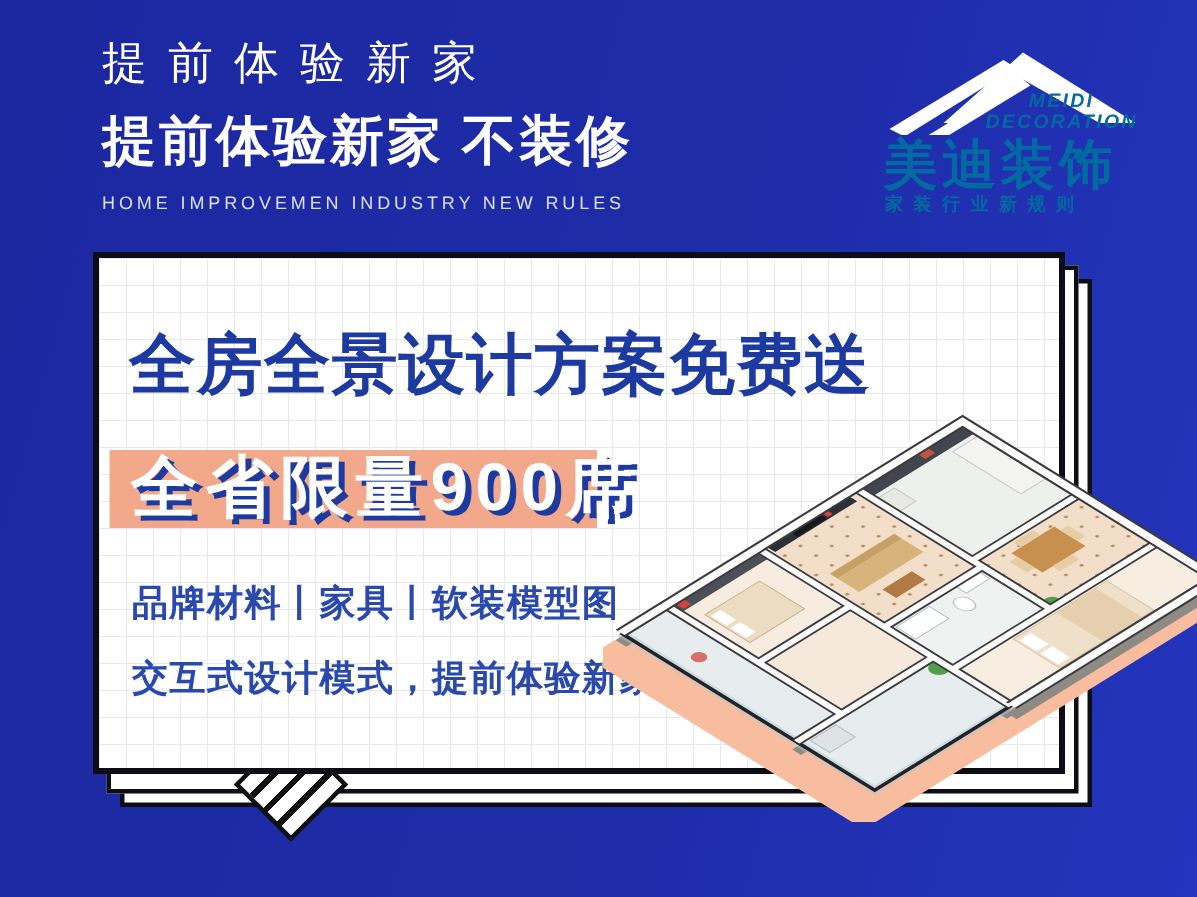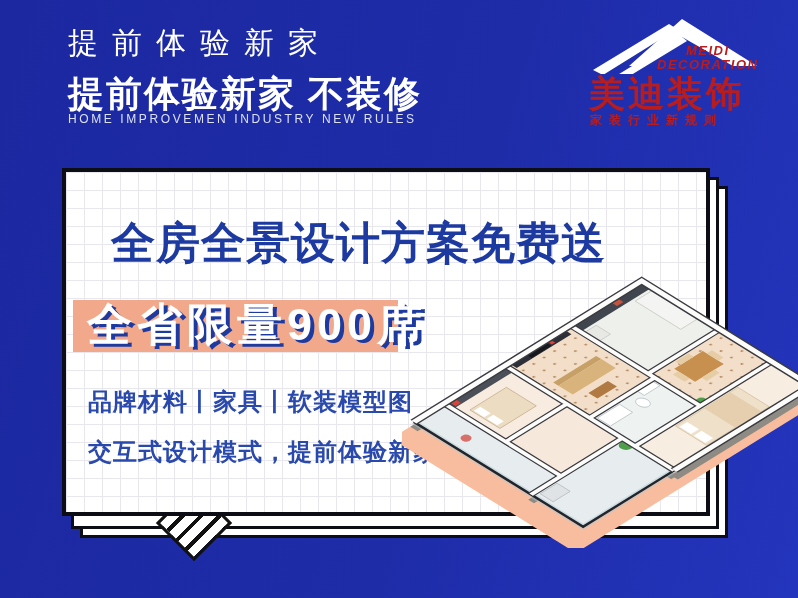--- a/index.html
+++ b/index.html
@@ -6,23 +6,23 @@
   html,body { width:798px; height:598px; overflow:hidden; }
   body {
     position:relative;
     font-family:"Liberation Sans","DejaVu Sans",sans-serif;
     background:linear-gradient(105deg,#1b28a0 0%,#1e2ca8 55%,#2435bd 100%);
   }
   
   .hdr { position:absolute; left:68px; top:28px; color:#fff; }
   .hdr-l1 { font-size:30px; font-weight:300; letter-spacing:14px; line-height:1; }
   .hdr-l2 { font-size:36px; font-weight:800; letter-spacing:2px; margin-top:18px; line-height:1; }
-  .hdr-l3 { font-size:12px; font-weight:400; letter-spacing:2.6px; color:rgba(235,240,250,.92); }
+  .hdr-l3 { font-size:12px; font-weight:400; letter-spacing:2.6px; margin-top:16px; color:rgba(235,240,250,.92); }
   
-  .logo { position:absolute; left:585px; top:4px; width:178px; height:128px; color:#b91c1c; }
+  .logo { position:absolute; left:585px; top:20px; width:178px; height:128px; color:#0369a1; }
   .logo svg { position:absolute; left:0; top:4px; }
   .logo-en { position:absolute; left:72px; top:40px; font-style:italic; font-weight:700; font-size:13px; letter-spacing:1.5px; line-height:14px; text-align:center; }
   .logo-cn { position:absolute; left:4px; top:66px; font-size:36px; font-weight:800; letter-spacing:3px; white-space:nowrap; }
   .logo-q  { position:absolute; left:5px; top:108px; font-size:12px; font-weight:600; letter-spacing:7px; white-space:nowrap; }
   
   .card-back { position:absolute; background:#fff; border:3px solid #0d0d15; }
   .card3 { left:80px; top:186px; width:648px; height:352px; z-index:1; }
   .card2 { left:71px; top:177px; width:648px; height:352px; z-index:2; }
   .tail  { position:absolute; left:167px; top:496px; width:54px; height:54px; z-index:3;
            transform:rotate(45deg);
@@ -65,21 +65,21 @@
   </div>
   <div class="logo-cn">美迪装饰</div>
   <div class="logo-q">家装行业新规则</div>
 </div>
 
 <div class="card-back card3"></div>
 <div class="card-back card2"></div>
 <div class="tail"></div>
 
 <div class="card1">
-  <div class="card-title" style="color: rgb(29, 58, 160); padding-left: 25px;">全房全景设计方案免费送</div>
+  <div class="card-title" style="color: rgb(29, 58, 160);">全房全景设计方案免费送</div>
   <div class="banner" style="background: rgb(242, 168, 139);">
     <div class="banner-text">全省限量900席</div>
   </div>
   <div class="body-l1" style="color: rgb(42, 73, 172);">品牌材料丨家具丨软装模型图</div>
   <div class="body-l2" style="color: rgb(42, 73, 172);">交互式设计模式，提前体验新家</div>
 </div>
 
 <div class="plan">
 <svg width="396" height="312" viewBox="0 0 396 312">
   <defs>

